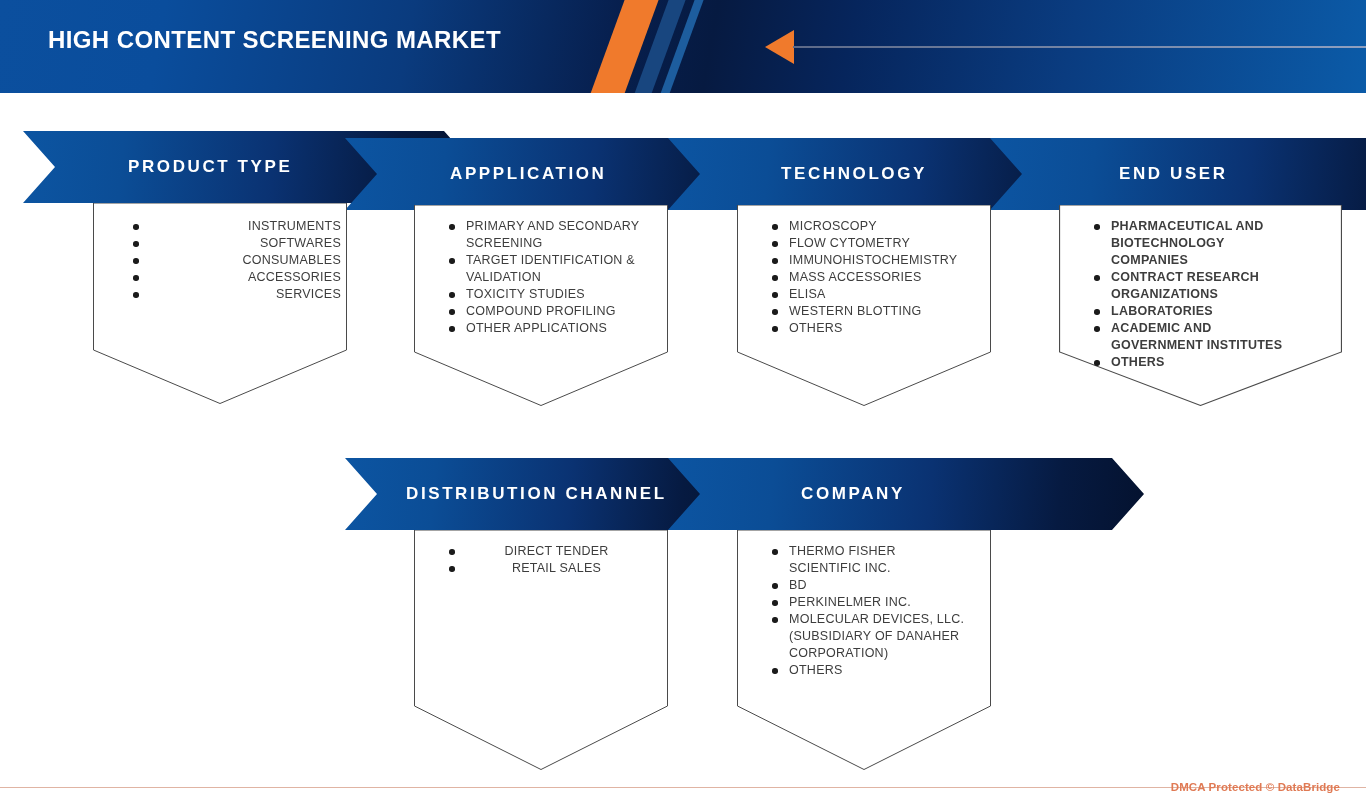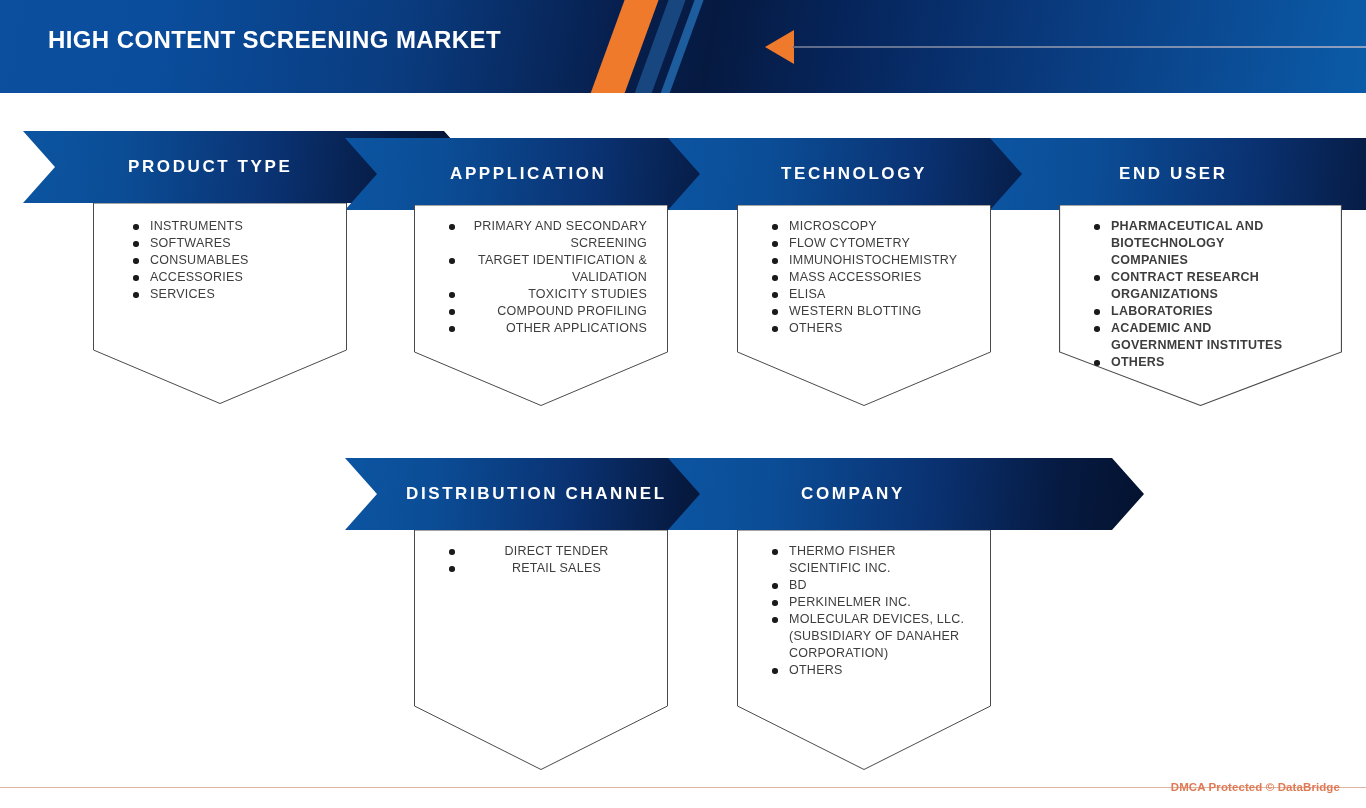--- a/index.html
+++ b/index.html
@@ -177,34 +177,34 @@
 </div>
 
 <div class="banner" style="left:990px; top:138px; width:353px; padding-left:120px;">
   <span class="banner-label">END USER</span>
 </div>
 
 <div class="box" style="left:93px; top:203px; width:254px; height:201px;">
   <svg class="box-outline" viewBox="0 0 254 201" preserveAspectRatio="none">
     <polygon points="0.5,0 253.5,0 253.5,147 127,200.5 0.5,147"></polygon>
   </svg>
-  <ul class="box-list" style="margin:15px 0 0 38px; width:210px;">
+  <ul class="box-list" style="margin:15px 0 0 38px; width:210px;text-align:right;">
     <li>INSTRUMENTS</li>
     <li>SOFTWARES</li>
     <li>CONSUMABLES</li>
     <li>ACCESSORIES</li>
     <li>SERVICES</li>
   </ul>
 </div>
 
 <div class="box" style="left:414px; top:205px; width:254px; height:201px;">
   <svg class="box-outline" viewBox="0 0 254 201" preserveAspectRatio="none">
     <polygon points="0.5,0 253.5,0 253.5,147 127,200.5 0.5,147"></polygon>
   </svg>
-  <ul class="box-list" style="margin:13px 0 0 33px; width:200px;text-align:right;">
+  <ul class="box-list" style="margin:13px 0 0 33px; width:200px;">
     <li>PRIMARY AND SECONDARY SCREENING</li>
     <li>TARGET IDENTIFICATION &amp; VALIDATION</li>
     <li>TOXICITY STUDIES</li>
     <li>COMPOUND PROFILING</li>
     <li>OTHER APPLICATIONS</li>
   </ul>
 </div>
 
 <div class="box" style="left:737px; top:205px; width:254px; height:201px;">
   <svg class="box-outline" viewBox="0 0 254 201" preserveAspectRatio="none">

